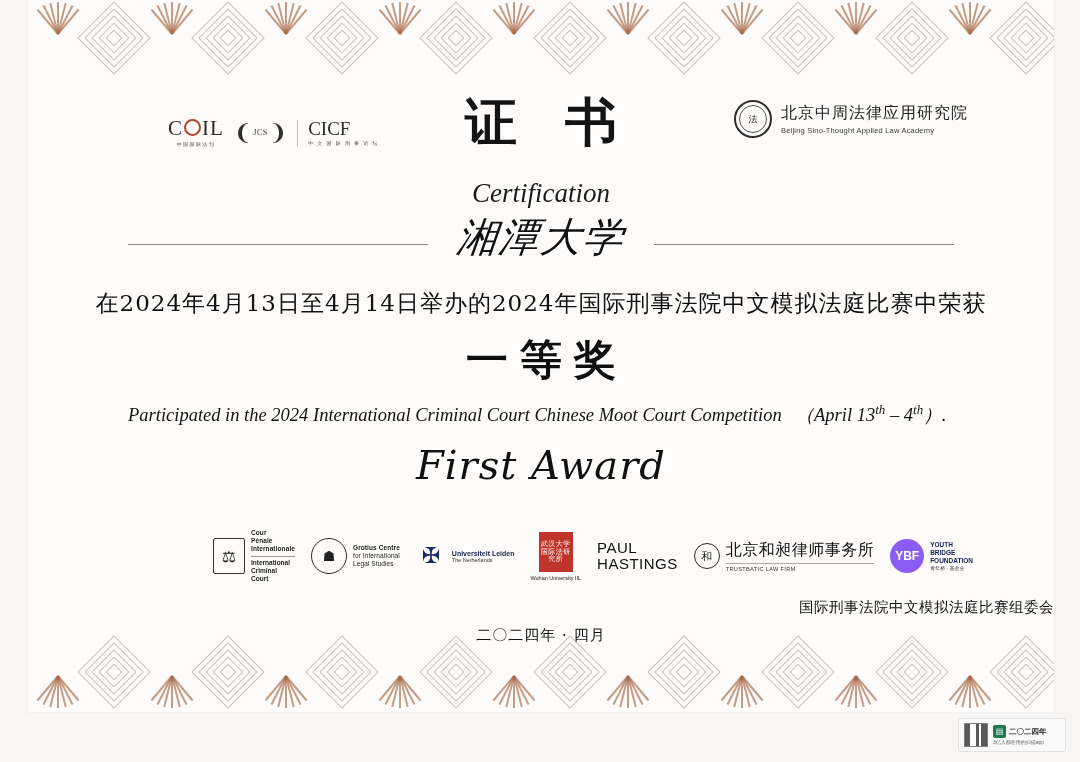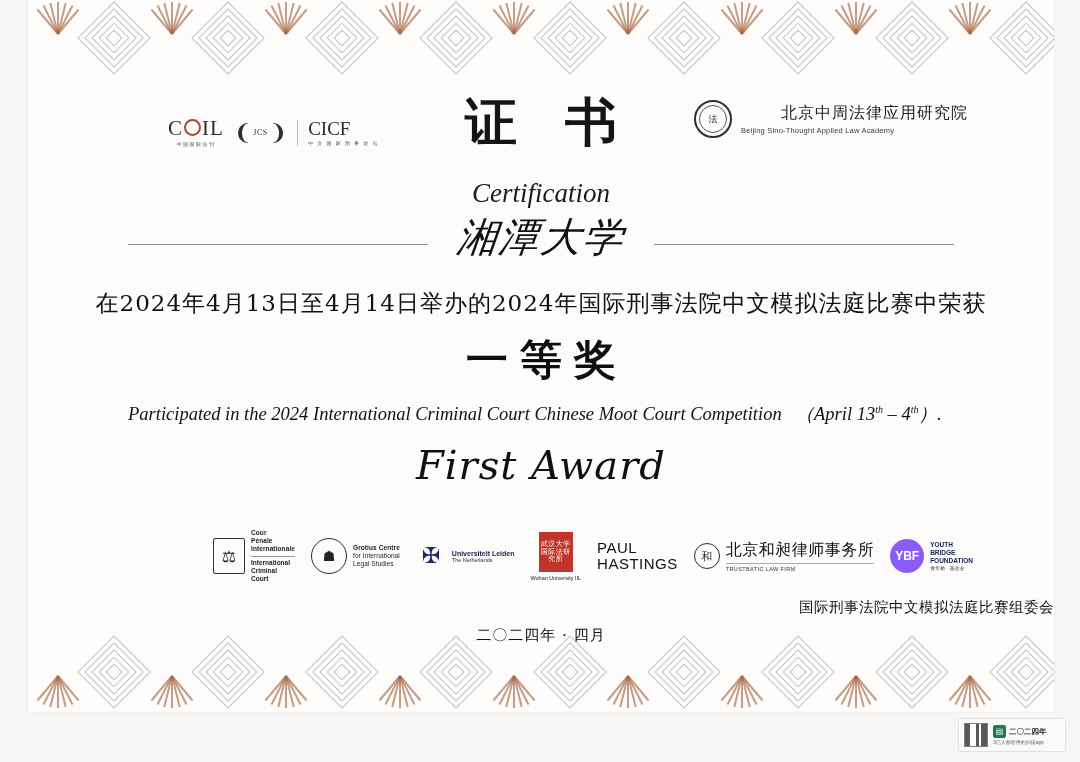--- a/index.html
+++ b/index.html
@@ -171,21 +171,20 @@
     font-size: 9px;
     font-style: normal;
     color: #222;
     font-family: "Liberation Sans", sans-serif;
   }
   .inst-cn {
     font-size: 16px;
     color: #1e1e1e;
     letter-spacing: 1px;
     font-family: Liberation Serif, serif;
-    margin-left: 40px;
   }
   .inst-en {
     font-size: 7.5px;
     color: #3a3a3a;
     letter-spacing: 0.2px;
     margin-top: 2px;
     font-family: "Liberation Sans", sans-serif;
   }
 
   
@@ -267,21 +266,21 @@
     position: absolute;
     top: 400px;
     left: 100px;
     width: 840px;
     font-size: 18.5px;
     font-style: italic;
     color: #131313;
     line-height: 1.55;
     font-family: "Liberation Serif", serif;
   }
-  .line-en sup { font-size: 10px; }
+  .line-en sup { font-size: 13px; }
   .award-en {
     position: absolute;
     top: 442px;
     left: 0; width: 1026px;
     text-align: center;
     font-size: 40px;
     color: #101010;
     font-family: "DejaVu Serif", serif;
     font-style: italic;
     letter-spacing: 1px;

